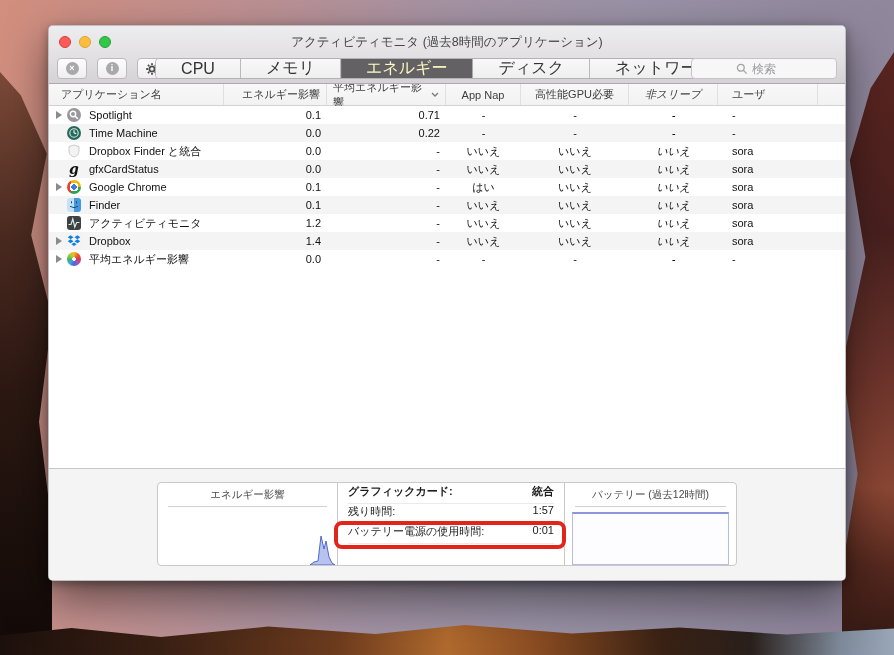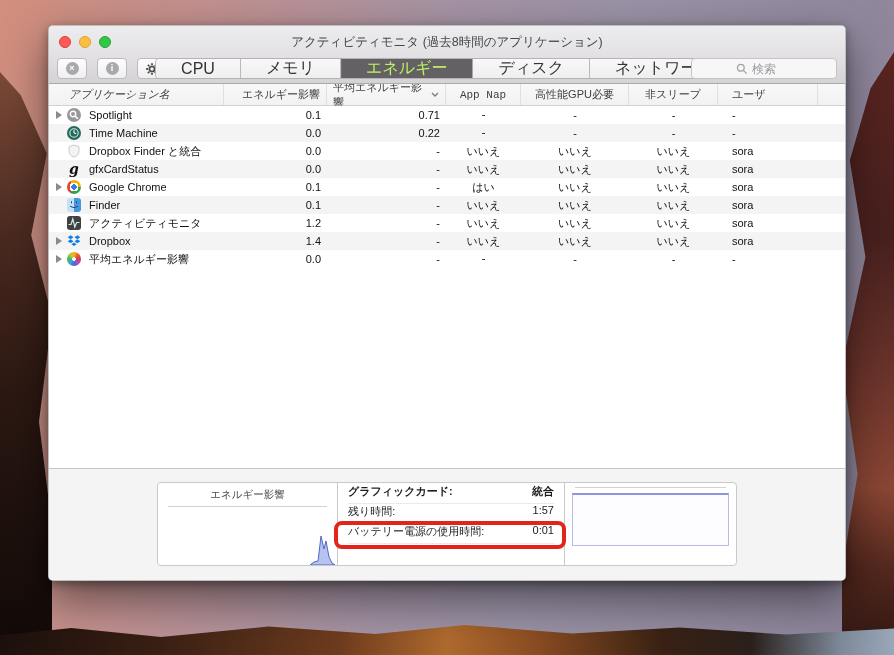--- a/index.html
+++ b/index.html
@@ -55,47 +55,47 @@
   .btn-gear  { left:88px; width:40px; }
   .circle-ico { width:13px; height:13px; border-radius:50%; background:#a8a8ad;
     color:#fff; font-size:9px; line-height:13px; text-align:center; font-weight:bold; }
   
   .tabs { position:absolute; left:50%; top:0; transform:translateX(-50%);
     display:flex; height:21px; border:1px solid #b4b2b4; border-radius:4px; overflow:hidden;
     background:#f6f5f6; }
   .tab { padding:0 25px; font-size:16px; color:#333; display:flex; align-items:center;
     border-right:1px solid #b4b2b4; background:linear-gradient(#f9f8f9,#f0eff0); white-space:nowrap; }
   .tab:last-child { border-right:none; }
-  .tab.selected { background:#636163; color:#bef264; }
+  .tab.selected { background:#636163; color:#fef9c3; }
   
   .search { position:absolute; right:8px; top:0; width:146px; height:21px;
     border:1px solid #c6c4c6; border-radius:4px; background:#f8f7f8;
     display:flex; align-items:center; justify-content:center; gap:4px; }
   .search input { border:none; background:transparent; outline:none; width:40px;
     font-size:12px; color:#333; text-align:left;
     font-family:"Liberation Sans","DejaVu Sans",sans-serif; }
   .search input::placeholder { color:#9b9b9f; }
   
   .thead { height:22px; flex:none; display:flex; align-items:center;
     background:linear-gradient(#f8f8f8,#f2f2f2); border-bottom:1px solid #d2d2d2;
     font-size:11px; color:#3d3d3d; }
   .th { height:100%; display:flex; align-items:center; border-right:1px solid #e0e0e0; padding:0 6px; }
   .tbody { flex:none; }
   .trow { height:18px; display:flex; align-items:flex-start; font-size:11px; color:#111; background:#fff; }
   .trow:nth-child(even) { background:#f4f4f5; }
   .td { height:100%; display:flex; align-items:center; padding:0 6px; }
   .c-name    { width:175px; }
   .c-energy  { width:103px; justify-content:flex-end; }
   .c-avg     { width:119px; justify-content:flex-end; }
-  .c-appnap  { width:75px;  justify-content:center;font-family:Liberation Mono, monospace; }
+  .c-appnap  { width:75px;  justify-content:center; }
   .c-gpu     { width:108px; justify-content:center; }
-  .c-nosleep { width:89px;  justify-content:center; }
+  .c-nosleep { width:89px;  justify-content:center;font-style:italic; }
   .c-user    { width:100px; justify-content:flex-start; padding-left:14px; }
   .c-fill    { flex:1; border-right:none !important; }
-  .th.c-name { padding-left:20px;font-style:italic; }
+  .th.c-name { padding-left:12px; }
   .sort-ico { margin-left:4px; display:inline-flex; }
   .name-cell { padding-left:5px; gap:0; }
   .disc { width:10px; flex:none; display:flex; align-items:center; justify-content:center; }
   .disc-tri { width:0; height:0; border-left:6px solid #8a8a8a;
     border-top:4px solid transparent; border-bottom:4px solid transparent; }
   .appico { width:14px; height:14px; flex:none; margin:0 8px 0 3px; position:relative; }
   .appico svg { position:absolute; inset:0; }
   .ico-round { border-radius:50%; }
   .ico-finder { border-radius:3px; background:linear-gradient(90deg,#c3e2f6 0 50%,#4598dd 50% 100%); }
   .ico-actmon { border-radius:3px; background:#414144; }
@@ -405,20 +405,21 @@
           <span>1:57</span>
         </div>
         <div class="srow">
           <span>バッテリー電源の使用時間:</span>
           <span>0:01</span>
         </div>
         <div class="red-frame"></div>
       </div>
 
       <div class="battery-box">
+        <div class="fbox-title">バッテリー (過去12時間)</div>
         <div class="fbox-rule"></div>
         <div class="battery-chart"></div>
       </div>
 
     </div>
   </div>
 
 </div>
 
 </body></html>

